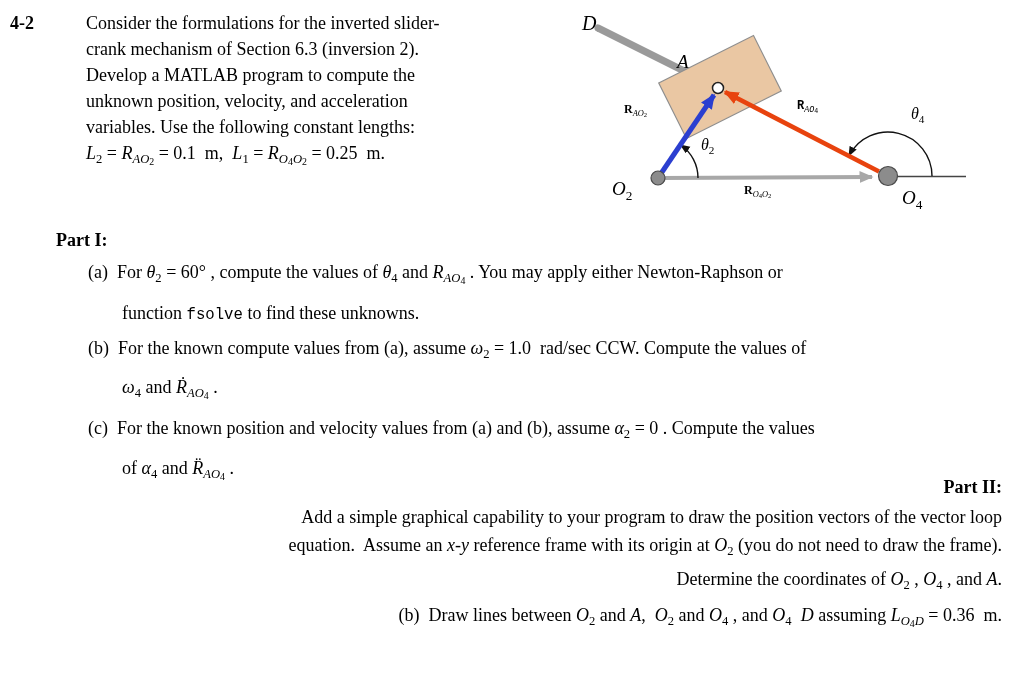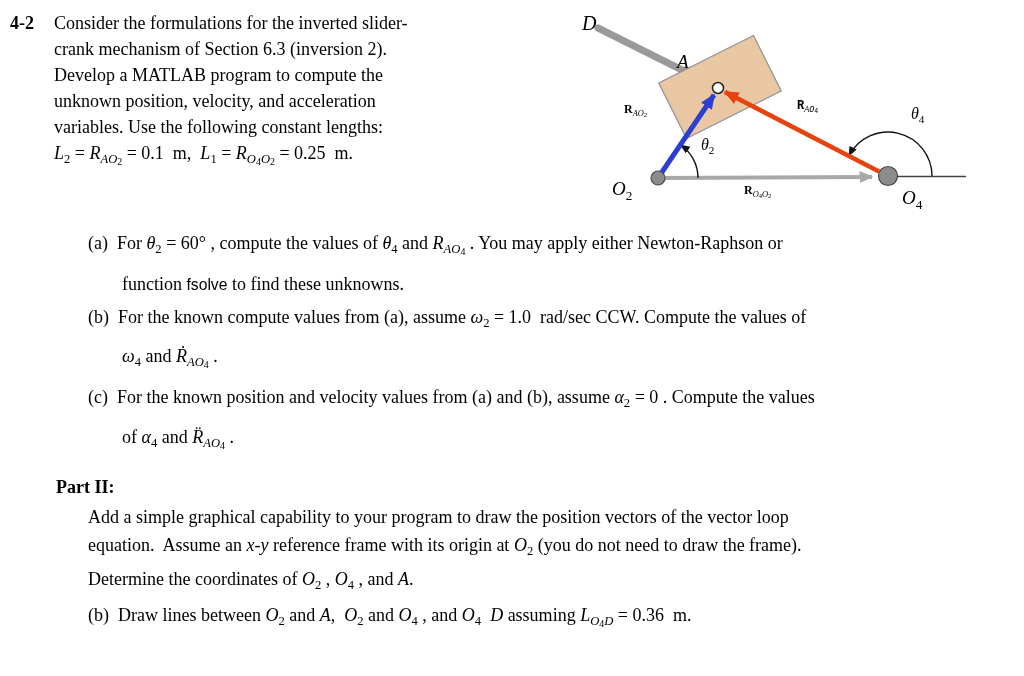--- a/index.html
+++ b/index.html
@@ -2,41 +2,41 @@
 <html><head>
 <meta charset="utf-8">
 <style>
   * { margin:0; padding:0; box-sizing:border-box; }
   html,body { width:1024px; height:676px; }
   body { background:#ffffff; color:#000; font-family:"Liberation Serif", serif; position:relative; overflow:hidden; }
   .page { position:absolute; inset:0; }
 
   .problem { position:absolute; left:10px; top:10px; width:548px; font-size:18px; line-height:26px; }
   .pnum { position:absolute; left:0; top:0; font-weight:bold; }
-  .statement { margin-left:44px; white-space:pre-wrap; }
+  .statement { margin-left:76px; white-space:pre-wrap; }
 
   .diagram { position:absolute; left:554px; top:0; width:470px; height:240px; }
   .diagram svg { position:absolute; left:0; top:0; }
   .dlabel { position:absolute; font-size:19px; line-height:1; white-space:nowrap; }
   .dlabel.rlab { font-size:12px; }
   .dlabel.tlab { font-size:16px; }
 
   .part { position:absolute; left:56px; width:946px; font-size:18px; }
   .part1 { top:227px; }
-  .part2 { top:474px; }
+  .part2 { top:474px;text-align:right; }
   .part-heading { font-weight:bold; line-height:26px; margin-bottom:3px; }
   .part-body { margin-left:32px; line-height:28px; white-space:pre-wrap; }
   .item { margin-left:32px; padding-left:34px; text-indent:-34px; line-height:33px; white-space:pre-wrap; }
   .part2 .item { line-height:30px; }
 
   .st-i { font-style:italic; }
   .st-b { font-weight:bold; }
   .st-sub { font-size:70%; vertical-align:-0.35em; }
   .st-ss { font-size:55%; vertical-align:-0.6em; }
-  .st-mono { font-family:Liberation Sans, sans-serif; font-size:87%; }
+  .st-mono { font-family:Liberation Mono, monospace; font-size:87%; }
 </style>
 </head>
 <body>
 
 <div class="page">
 
   <section class="problem">
     <span class="pnum">4-2</span>
     <div class="statement"><span>Consider the formulations for the inverted slider-</span><br><span>crank mechanism of Section 6.3 (inversion 2).</span><br><span>Develop a MATLAB program to compute the</span><br><span>unknown position, velocity, and acceleration</span><br><span>variables. Use the following constant lengths:</span><br><span class="st-i">L</span><span class="st-sub">2</span><span> = </span><span class="st-i">R</span><span class="st-sub st-i">AO</span><span class="st-ss">2</span><span> = 0.1  m,  </span><span class="st-i">L</span><span class="st-sub">1</span><span> = </span><span class="st-i">R</span><span class="st-sub st-i">O</span><span class="st-ss">4</span><span class="st-sub st-i">O</span><span class="st-ss">2</span><span> = 0.25  m.</span></div>
   </section>
@@ -87,20 +87,21 @@
     <div class="dlabel rlab" style="left:70px; top:103px;"><span class="st-b">R</span><span class="st-sub st-i">AO</span><span class="st-ss">2</span></div>
     <div class="dlabel rlab" style="left:243px; top:100px;font-family:Liberation Mono, monospace;"><span class="st-b">R</span><span class="st-sub st-i">AO</span><span class="st-ss">4</span></div>
     <div class="dlabel tlab" style="left:147px; top:137px;"><span class="st-i">θ</span><span class="st-sub">2</span></div>
     <div class="dlabel tlab" style="left:357px; top:106px;"><span class="st-i">θ</span><span class="st-sub">4</span></div>
     <div class="dlabel" style="left:58px; top:179px;"><span class="st-i">O</span><span class="st-sub">2</span></div>
     <div class="dlabel" style="left:348px; top:188px;"><span class="st-i">O</span><span class="st-sub">4</span></div>
     <div class="dlabel rlab" style="left:190px; top:184px;"><span class="st-b">R</span><span class="st-sub st-i">O</span><span class="st-ss">4</span><span class="st-sub st-i">O</span><span class="st-ss">2</span></div>
   </div>
 
   <section class="part part1">
+    <div class="part-heading">Part I:</div>
     <div class="item"><span>(a)  For </span><span class="st-i">θ</span><span class="st-sub">2</span><span> = 60° , compute the values of </span><span class="st-i">θ</span><span class="st-sub">4</span><span> and </span><span class="st-i">R</span><span class="st-sub st-i">AO</span><span class="st-ss">4</span><span> . You may apply either Newton-Raphson or</span><br><span>function </span><span class="st-mono">fsolve</span><span> to find these unknowns.</span></div>
     <div class="item"><span>(b)  For the known compute values from (a), assume </span><span class="st-i">ω</span><span class="st-sub">2</span><span> = 1.0  rad/sec CCW. Compute the values of</span><br><span class="st-i">ω</span><span class="st-sub">4</span><span> and </span><span class="st-i">Ṙ</span><span class="st-sub st-i">AO</span><span class="st-ss">4</span><span> .</span></div>
     <div class="item"><span>(c)  For the known position and velocity values from (a) and (b), assume </span><span class="st-i">α</span><span class="st-sub">2</span><span> = 0 . Compute the values</span><br><span>of </span><span class="st-i">α</span><span class="st-sub">4</span><span> and </span><span class="st-i">R̈</span><span class="st-sub st-i">AO</span><span class="st-ss">4</span><span> .</span></div>
   </section>
 
   <section class="part part2">
     <div class="part-heading">Part II:</div>
     <div class="part-body"><span>Add a simple graphical capability to your program to draw the position vectors of the vector loop</span><br><span>equation.  Assume an </span><span class="st-i">x</span><span>-</span><span class="st-i">y</span><span> reference frame with its origin at </span><span class="st-i">O</span><span class="st-sub">2</span><span> (you do not need to draw the frame).</span><br><span>Determine the coordinates of </span><span class="st-i">O</span><span class="st-sub">2</span><span> , </span><span class="st-i">O</span><span class="st-sub">4</span><span> , and </span><span class="st-i">A</span><span>.</span></div>
     <div class="item"><span>(b)  Draw lines between </span><span class="st-i">O</span><span class="st-sub">2</span><span> and </span><span class="st-i">A</span><span>,  </span><span class="st-i">O</span><span class="st-sub">2</span><span> and </span><span class="st-i">O</span><span class="st-sub">4</span><span> , and </span><span class="st-i">O</span><span class="st-sub">4</span><span>  </span><span class="st-i">D</span><span> assuming </span><span class="st-i">L</span><span class="st-sub st-i">O</span><span class="st-ss">4</span><span class="st-sub st-i">D</span><span> = 0.36  m.</span></div>
   </section>

